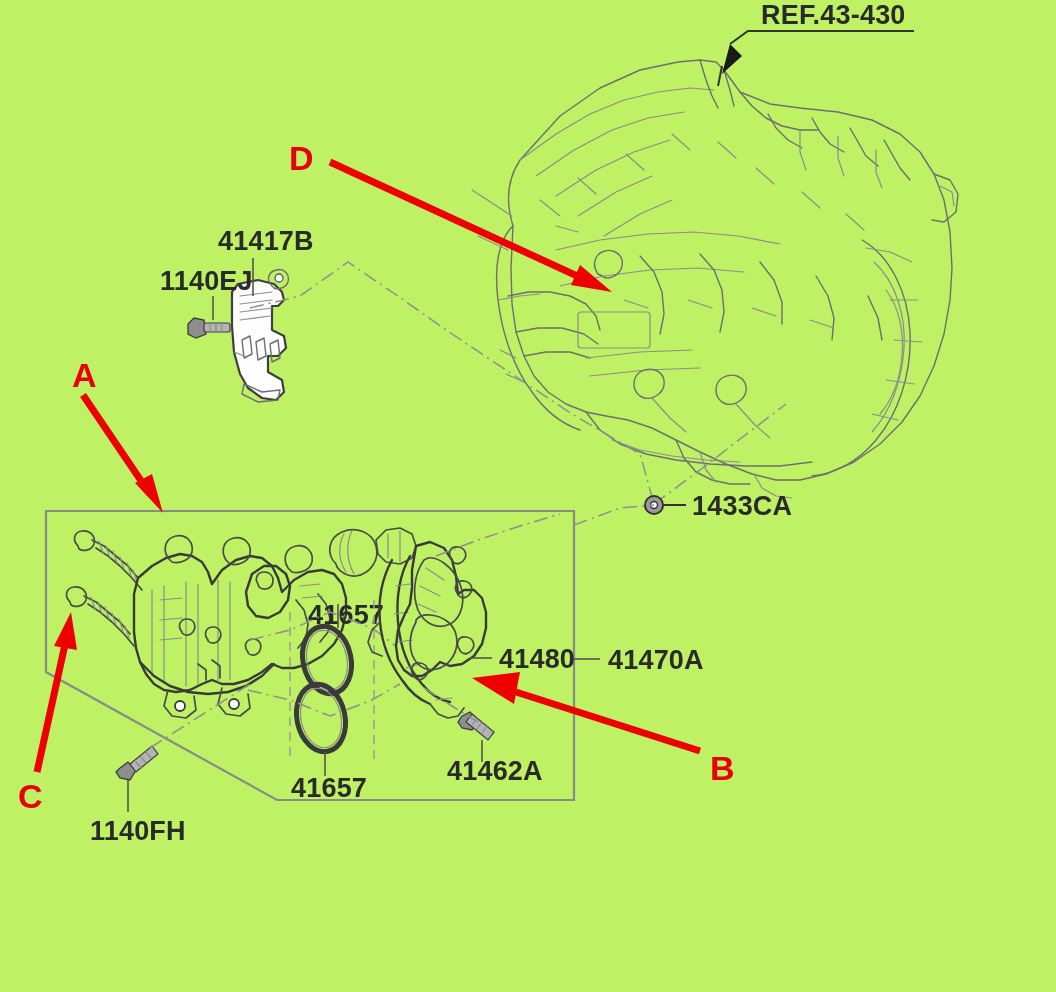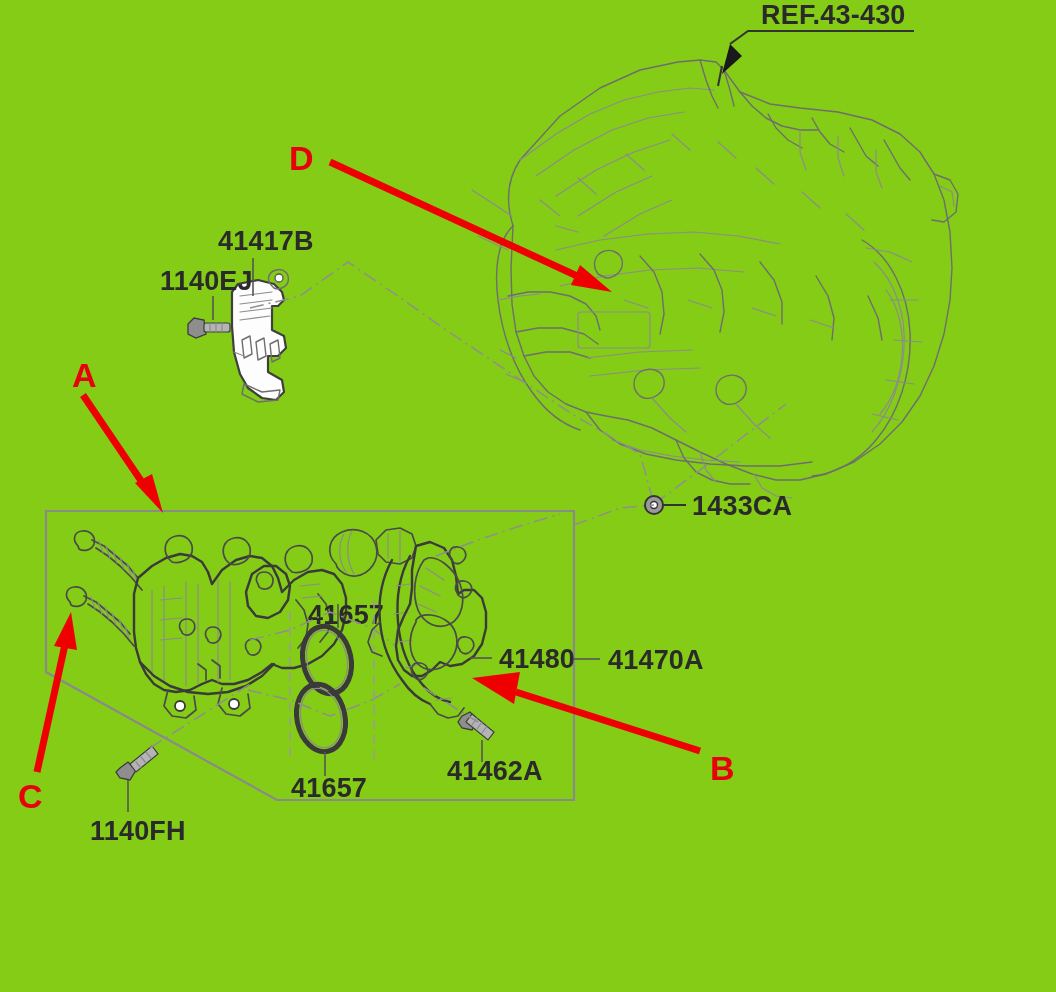--- a/index.html
+++ b/index.html
@@ -8,21 +8,21 @@
     padding: 0;
     background: #ffffff;
   }
   body {
     font-family: "Liberation Sans", sans-serif;
   }
   #page {
     position: relative;
     width: 1056px;
     height: 992px;
-    background: #84cc16;
+    background: #bef264;
     overflow: hidden;
   }
   #diagram {
     position: absolute;
     left: 0;
     top: 0;
     width: 1056px;
     height: 992px;
   }
   .pn {

